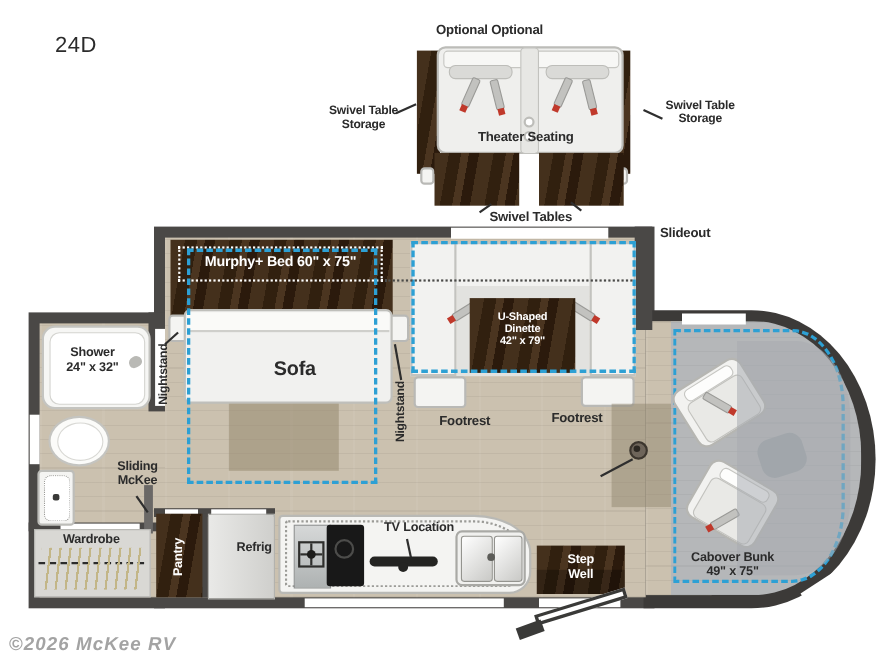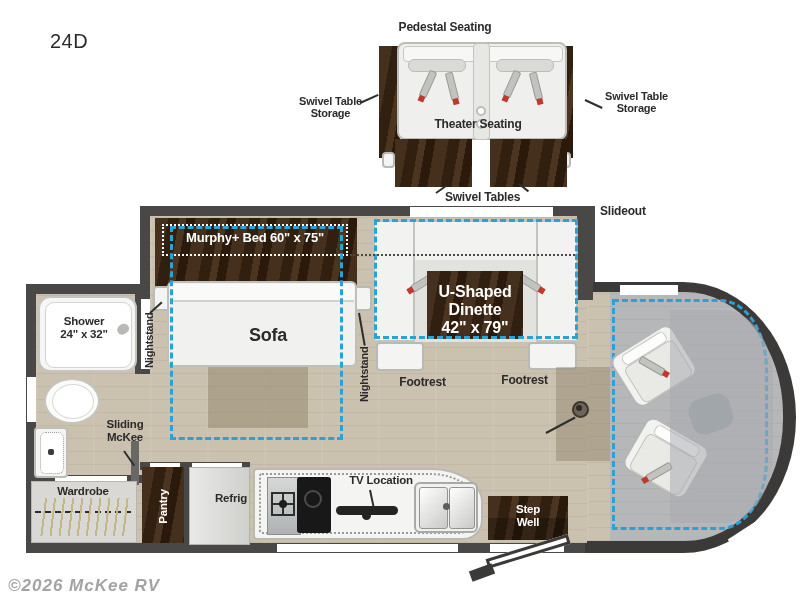--- a/index.html
+++ b/index.html
@@ -25,21 +25,21 @@
   .seatframe .cush{position:absolute;left:6px;top:14px;width:56px;height:40px;background:#e9e9e6;border:1px solid #c2c2be;border-radius:6px;}
   .seatframe .head{position:absolute;left:10px;top:2px;width:48px;height:10px;background:#fdfdfc;border:1px solid #c6c6c2;border-radius:5px;}
 </style>
 </head>
 <body>
 
 <div id="stage">
 
   <div class="lbl" style="left:50px;top:30px;font-size:20px;font-weight:400;letter-spacing:.5px;">24D</div>
 
-  <div class="lbl" style="left:385px;top:21px;width:120px;font-size:12px;">Pedestal Seating</div>
+  <div class="lbl" style="left:385px;top:21px;width:120px;font-size:12px;">Optional Optional</div>
 
   <div class="abs wood" style="left:379px;top:46px;width:21px;height:112px;"></div>
   <div class="abs wood" style="left:552px;top:46px;width:21px;height:112px;"></div>
   <div class="abs whitebox" style="left:382px;top:152px;width:13px;height:16px;"></div>
   <div class="abs whitebox" style="left:558px;top:152px;width:13px;height:16px;"></div>
 
   <div class="abs" style="left:397px;top:42px;width:170px;height:98px;background:#efefed;border:2px solid #bcbcb8;border-radius:8px;box-sizing:border-box;"></div>
   <div class="abs" style="left:403px;top:46px;width:158px;height:14px;background:#f7f7f5;border:1px solid #c6c6c2;border-radius:4px;"></div>
   <div class="abs" style="left:408px;top:59px;width:56px;height:11px;background:#dadad7;border:1px solid #bdbdb9;border-radius:6px;"></div>
   <div class="abs" style="left:496px;top:59px;width:56px;height:11px;background:#dadad7;border:1px solid #bdbdb9;border-radius:6px;"></div>
@@ -111,21 +111,21 @@
 
   <div class="bdash" style="left:170px;top:226px;width:173px;height:214px;"></div>
 
   <div class="abs" style="left:373px;top:220px;width:205px;height:42px;background:#f2f2f0;border:2px solid #c3c3bf;box-sizing:border-box;"></div>
   <div class="abs" style="left:373px;top:220px;width:42px;height:122px;background:#f2f2f0;border:2px solid #c3c3bf;box-sizing:border-box;"></div>
   <div class="abs" style="left:536px;top:220px;width:42px;height:122px;background:#f2f2f0;border:2px solid #c3c3bf;box-sizing:border-box;"></div>
   <div class="abs" style="left:415px;top:260px;width:121px;height:82px;background:#e2e2df;"></div>
   <div class="belt" style="left:420px;top:268px;transform:rotate(58deg);"></div>
   <div class="belt" style="left:524px;top:268px;transform:rotate(-58deg);"></div>
   <div class="abs wood" style="left:427px;top:271px;width:96px;height:68px;"></div>
-  <div class="lbl wlbl" style="left:432px;top:283px;width:86px;font-size:16px;">U-Shaped
+  <div class="lbl wlbl" style="left:432px;top:283px;width:86px;font-size:10px;">U-Shaped
 Dinette
 42" x 79"</div>
   <div class="bdash" style="left:374px;top:219px;width:204px;height:120px;"></div>
   <div class="abs" style="left:350px;top:254px;width:225px;height:0;border-top:2px dotted #4a4a48;"></div>
 
   <div class="abs whitebox" style="left:376px;top:342px;width:48px;height:29px;"></div>
   <div class="abs whitebox" style="left:528px;top:342px;width:49px;height:28px;"></div>
   <div class="lbl" style="left:385px;top:376px;width:75px;font-size:12px;">Footrest</div>
   <div class="lbl" style="left:487px;top:374px;width:75px;font-size:12px;">Footrest</div>
 
@@ -189,18 +189,20 @@
     <div class="head"></div>
     <div class="cush"></div>
   </div>
   <div class="belt" style="left:648px;top:352px;transform:rotate(-60deg);"></div>
   <div class="seatframe" style="left:630px;top:428px;transform:rotate(30deg);">
     <div class="head"></div>
     <div class="cush"></div>
   </div>
   <div class="belt" style="left:655px;top:458px;transform:rotate(60deg);"></div>
   <div class="abs" style="left:670px;top:310px;width:103px;height:213px;background:rgba(168,172,176,.55);border-radius:0 50px 50px 0 / 0 70px 70px 0;"></div>
+  <div class="lbl" style="left:616px;top:501px;width:100px;font-size:11.5px;">Cabover Bunk
+49" x 75"</div>
 
   <div class="lbl" style="left:600px;top:205px;width:60px;font-size:12px;text-align:left;">Slideout</div>
 
   <div class="lbl" style="left:8px;top:576px;width:200px;text-align:left;font-size:17px;font-style:italic;color:#a3a3a3;letter-spacing:1px;">©2026 McKee RV</div>
 
 </div>
 
 </body></html>

